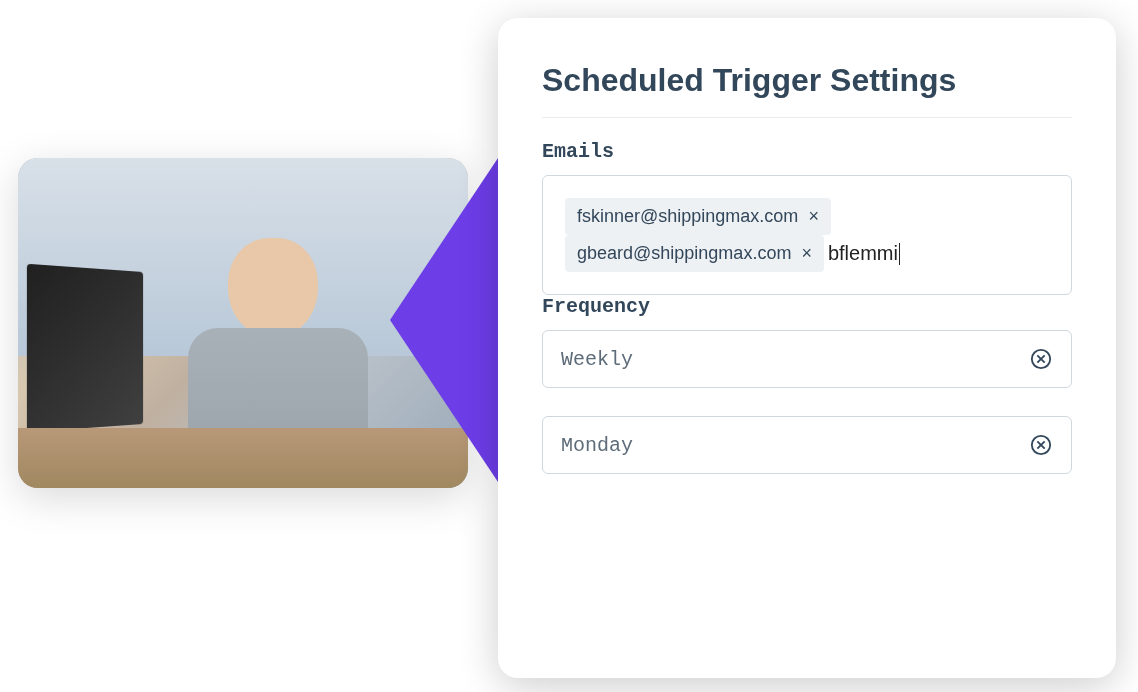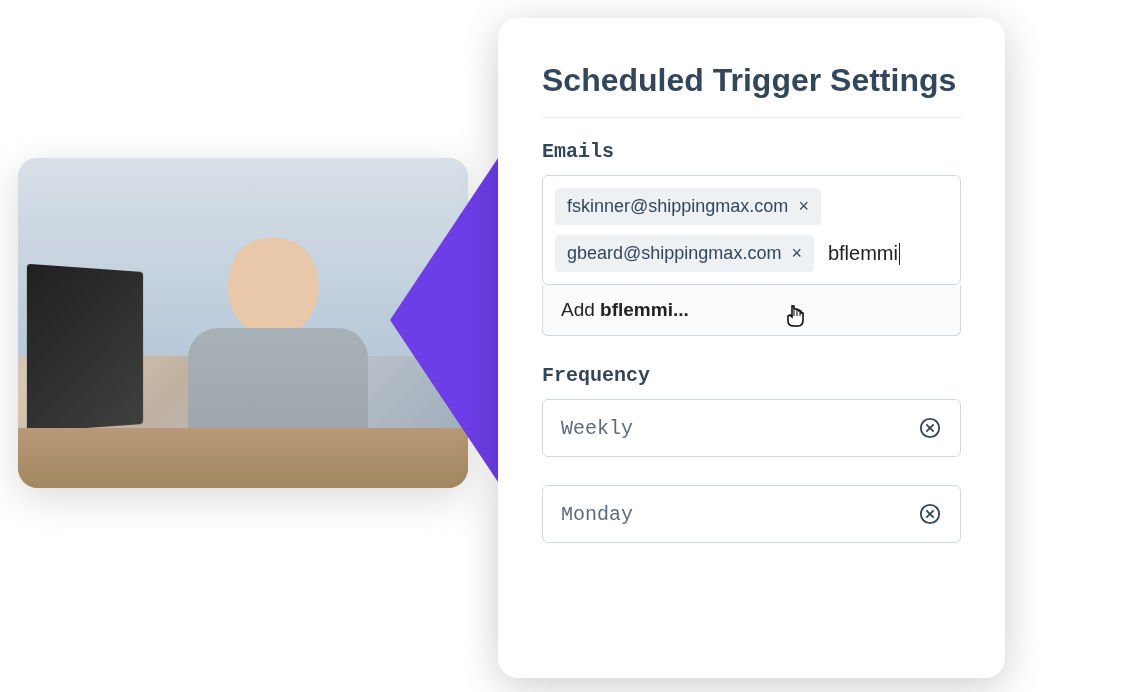--- a/index.html
+++ b/index.html
@@ -94,21 +94,21 @@
       height: 0;
       border-top: 180px solid transparent;
       border-bottom: 180px solid transparent;
       border-right: 120px solid #6d3de8;
       z-index: 1;
     }
     .settings-panel {
       position: absolute;
       left: 498px;
       top: 18px;
-      width: 507px;
+      width: 618px;
       height: 660px;
       background: #fff;
       border-radius: 20px;
       box-shadow: 0 8px 40px rgba(0,0,0,0.2);
       padding: 44px 44px;
       z-index: 2;
     }
     .panel-title {
       font-size: 32px;
       font-weight: 700;
@@ -120,24 +120,23 @@
     .field-label {
       font-size: 20px;
       font-weight: 600;
       color: #33475b;
       margin-bottom: 12px;
       font-family: Liberation Mono, monospace;
     }
     .emails-box {
       border: 1px solid #d0d8de;
       border-radius: 6px;
-      padding: 12px;
+      padding: 22px;
       display: flex;
       flex-wrap: wrap;
-      gap: 10px;
       align-items: center;
     }
     .email-chip {
       background: #eef1f4;
       border-radius: 4px;
       padding: 8px 12px;
       display: inline-flex;
       align-items: center;
       gap: 10px;
       font-size: 18px;
@@ -237,31 +236,20 @@
     </span>
     <span class="email-chip">
       <span>gbeard@shippingmax.com</span>
       <span class="chip-remove">×</span>
     </span>
     <span class="email-typing">
       <span>bflemmi</span>
         <span class="text-cursor"></span>
     </span>
   </div>
-  <div class="suggestion-box">
-    <span>Add </span><span class="suggestion-bold">bflemmi...</span>
-    <span class="cursor-icon">
-      <svg width="26" height="28" viewBox="0 0 26 28">
-        <path d="M9 3 L9 14 L7 12 L5 13 L5 18 Q5 23 11 23 L15 23 Q20 23 20 17 L20 10 L18 10 L18 8 L16 8 L16 7 L14 7 L14 6 L11 6 L11 3 Z" fill="#fff" stroke="#000" stroke-width="1.5"></path>
-        <line x1="11" y1="7" x2="11" y2="13" stroke="#000" stroke-width="1"></line>
-        <line x1="14" y1="8" x2="14" y2="13" stroke="#000" stroke-width="1"></line>
-        <line x1="17" y1="9" x2="17" y2="13" stroke="#000" stroke-width="1"></line>
-      </svg>
-    </span>
-  </div>
 
   <div class="field-label">Frequency</div>
   <div class="select-box">
     <span class="select-value">Weekly</span>
     <span class="clear-icon">
       <svg viewBox="0 0 24 24" fill="none" stroke="#33475b" stroke-width="2">
         <circle cx="12" cy="12" r="10"></circle>
         <line x1="8" y1="8" x2="16" y2="16"></line>
         <line x1="16" y1="8" x2="8" y2="16"></line>
       </svg>

